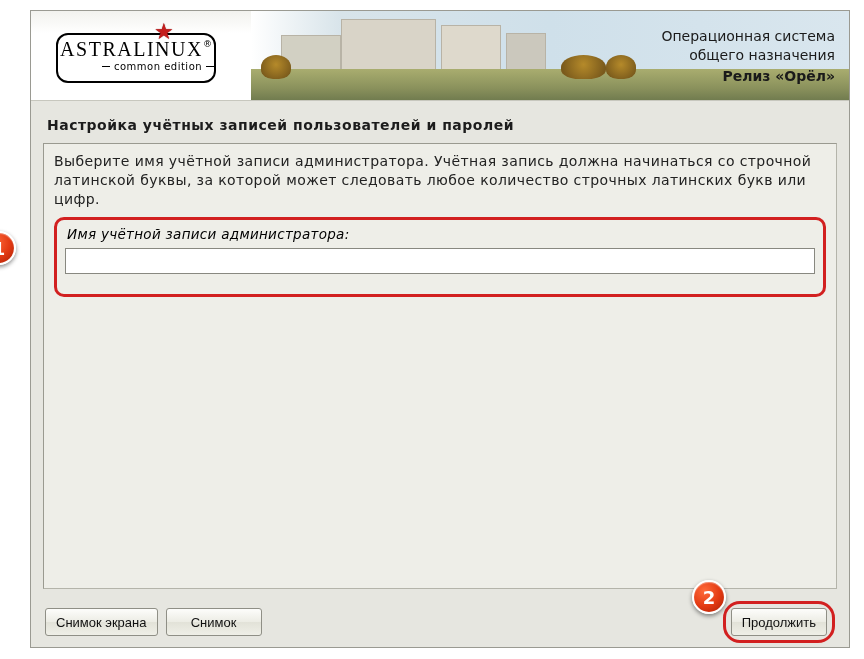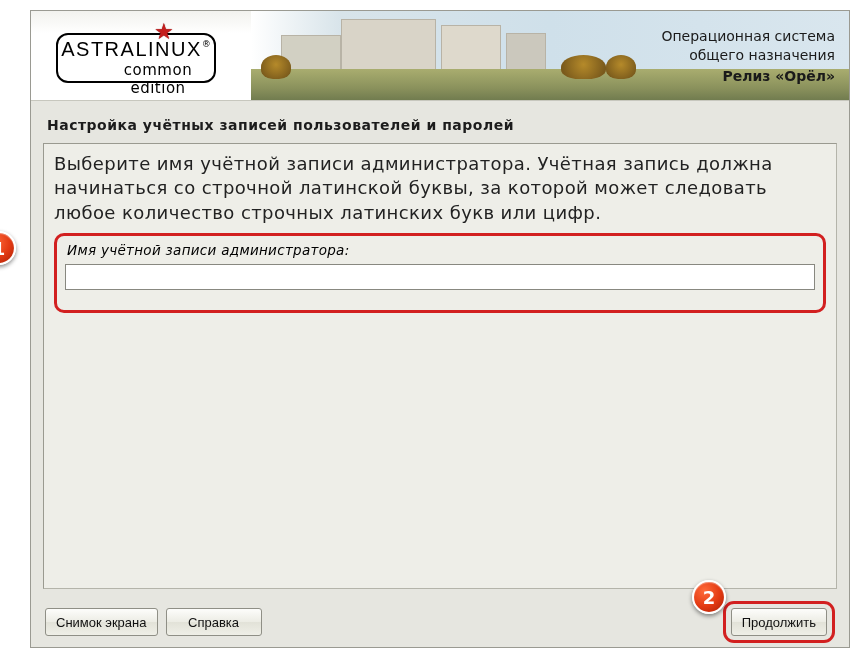--- a/index.html
+++ b/index.html
@@ -72,32 +72,32 @@
     position: absolute;
     left: 92px; top: -18px;
     width: 0; height: 0;
   }
   .star {
     position: absolute; left: 96px; top: -16px;
     color: #c41e1e; font-size: 22px;
     text-shadow: 0 0 1px #7a0f0f;
   }
   .logo-title {
-    font-family: Liberation Sans, sans-serif;
+    font-family: Liberation Serif, serif;
     font-size: 20px; font-weight: 500;
     letter-spacing: 1.5px;
     line-height: 1;
     display: inline-block;
     vertical-align: middle;
   }
   .logo-reg {
     font-size: 9px; vertical-align: super;
   }
   .logo-sub {
-    font-size: 15px;
+    font-size: 10px;
     letter-spacing: 0.5px;
     margin-top: 2px;
     display: flex; align-items: center; justify-content: center;
     gap: 4px;
     padding-left: 44px;
   }
   .logo-sub::before, .logo-sub::after {
     content: ""; height: 1px; background: #000; flex: 1;
     max-width: 22px;
   }
@@ -125,21 +125,21 @@
     margin: 0 12px 8px 12px;
     flex: 1;
     background: #eeeee8;
     border: 1px solid #b4b4aa;
     border-top-color: #9a9a90;
     border-left-color: #9a9a90;
     padding: 8px 10px 10px 10px;
     position: relative;
   }
   .instr {
-    font-size: 18px;
+    font-size: 14px;
     color: #222;
     line-height: 1.35;
     letter-spacing: 0.4px;
   }
 
   .highlight-zone {
     margin-top: 8px;
     border: 3px solid #d22020;
     border-radius: 10px;
     padding: 4px 8px 20px 8px;
@@ -194,21 +194,21 @@
     border-radius: 3px;
     font-size: 13px;
     padding: 0 10px;
     cursor: pointer;
     color: #111;
     text-align: center;
   }
 
   .continue-wrap {
     border: 3px solid #d22020;
-    border-radius: 11px;
+    border-radius: 17px;
     padding: 4px 5px;
     display: inline-flex;
   }
 </style>
 </head>
 <body>
 
 <div class="outer">
   <div class="window">
 
@@ -242,21 +242,21 @@
       <div class="instr">Выберите имя учётной записи администратора. Учётная запись должна начинаться со строчной латинской буквы, за которой может следовать любое количество строчных латинских букв или цифр.</div>
 
       <div class="highlight-zone">
         <div class="field-label">Имя учётной записи администратора:</div>
         <input class="text-input" type="text" value="" style="">
       </div>
     </div>
 
     <div class="bottom-bar">
       <button class="btn">Снимок экрана</button>
-      <button class="btn">Справка</button>
+      <button class="btn">Снимок</button>
       <div class="spacer"></div>
       <div class="continue-wrap">
         <button class="btn">Продолжить</button>
       </div>
     </div>
   </div>
 
   <div class="callout c1">1</div>
   <div class="callout c2">2</div>
 </div>

